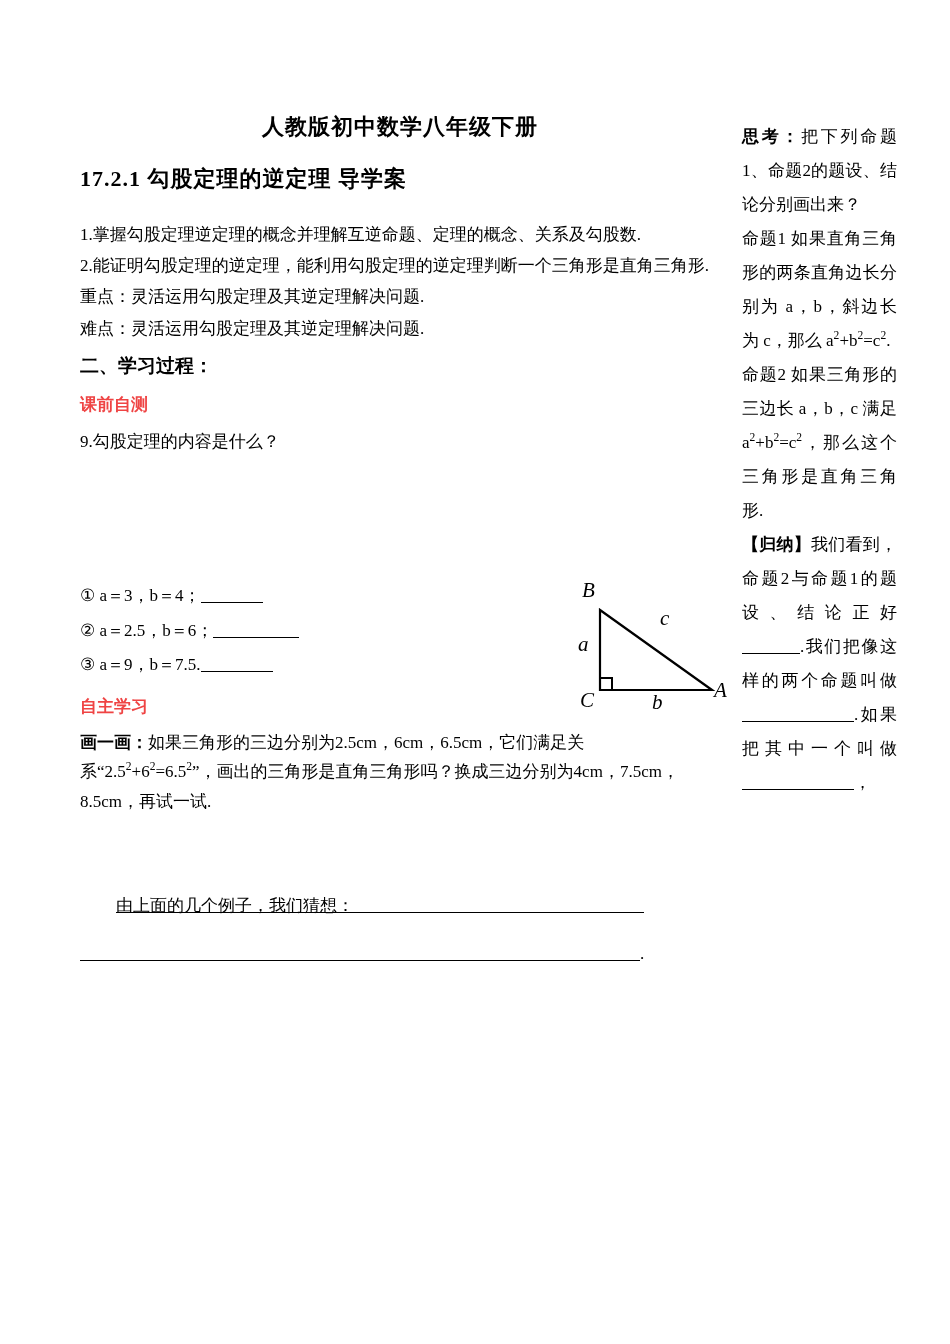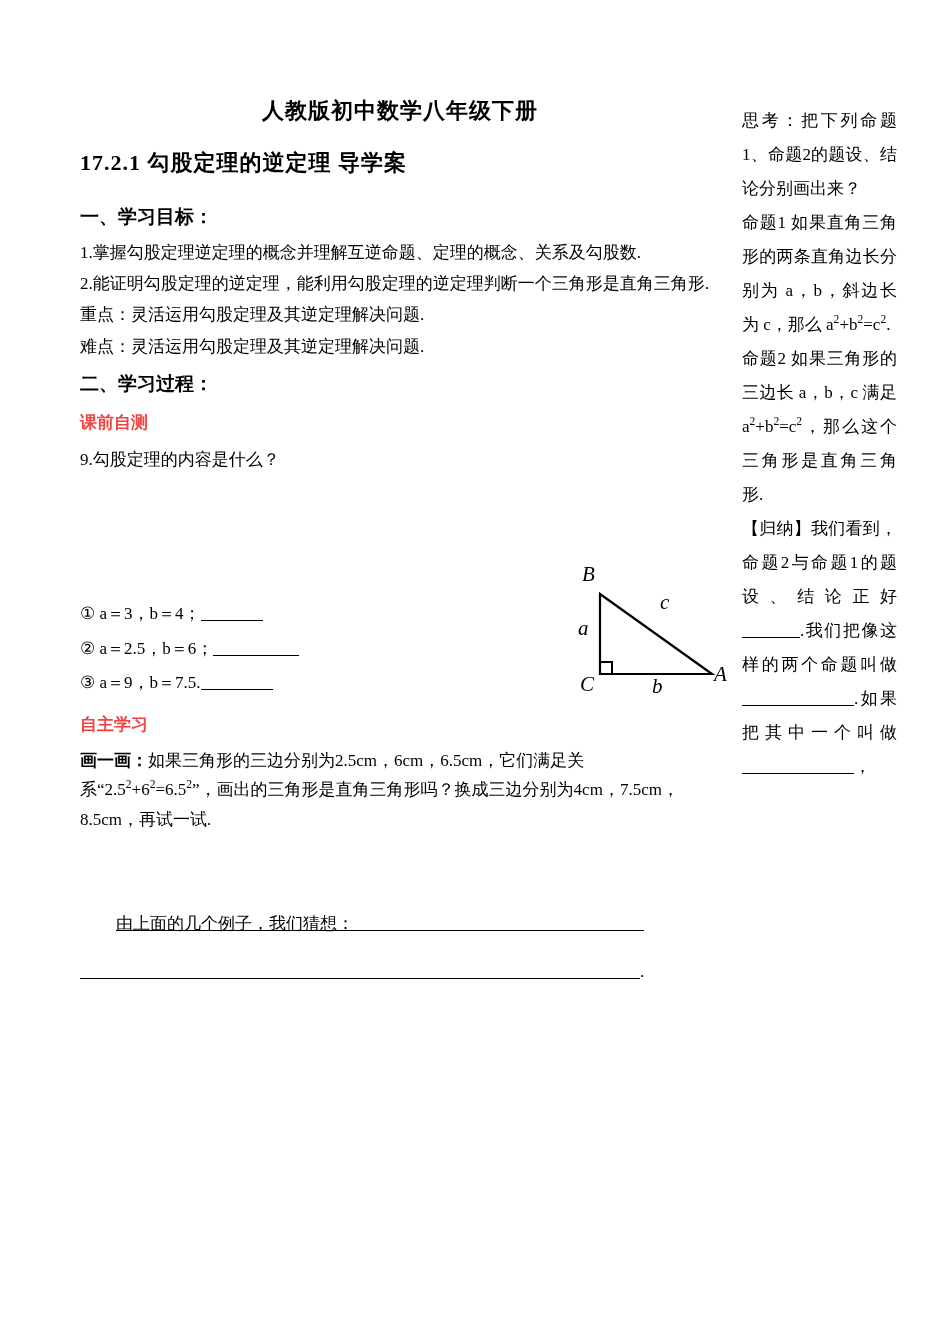--- a/index.html
+++ b/index.html
@@ -10,21 +10,21 @@
   body {
     width: 950px;
     height: 1344px;
     font-family: "Liberation Serif", serif;
     color: #000000;
     position: relative;
     overflow: hidden;
   }
   .page {
     position: absolute;
-    left: 0; top: 0;
+    left: 0; top: 16px;
     width: 950px;
     height: 1044px;
   }
   
   .main-col {
     position: absolute;
     left: 80px;
     top: 96px;
     width: 640px;
   }
@@ -135,21 +135,21 @@
     top: 104px;
     width: 155px;
     font-size: 17px;
     line-height: 2.0;
   }
   .side-col p {
     margin: 0;
     text-align: justify;
     text-justify: inter-ideograph;
   }
-  .side-col .b { font-weight: normal; }
+  .side-col .b { font-weight: bold; }
   .side-blank {
     display: inline-block;
     border-bottom: 1px solid #000;
     width: 58px;
     height: 1em;
     vertical-align: -2px;
   }
   .side-blank-w {
     display: inline-block;
     border-bottom: 1px solid #000;
@@ -162,21 +162,20 @@
 </head>
 <body>
 
 <div class="page">
 
   <div class="main-col">
 
     <div class="doc-title">人教版初中数学八年级下册</div>
     <div class="doc-subtitle">17.2.1 勾股定理的逆定理 导学案</div>
 
-    <div class="h-section">一、学习目标：</div>
     <div class="para">1.掌握勾股定理逆定理的概念并理解互逆命题、定理的概念、关系及勾股数.</div>
     <div class="para">2.能证明勾股定理的逆定理，能利用勾股定理的逆定理判断一个三角形是直角三角形.</div>
     <div class="para">重点：灵活运用勾股定理及其逆定理解决问题.</div>
     <div class="para">难点：灵活运用勾股定理及其逆定理解决问题.</div>
 
     <div class="h-section">二、学习过程：</div>
 
     <div class="blue-head">课前自测</div>
 
     <div class="item">9.勾股定理的内容是什么？</div>

